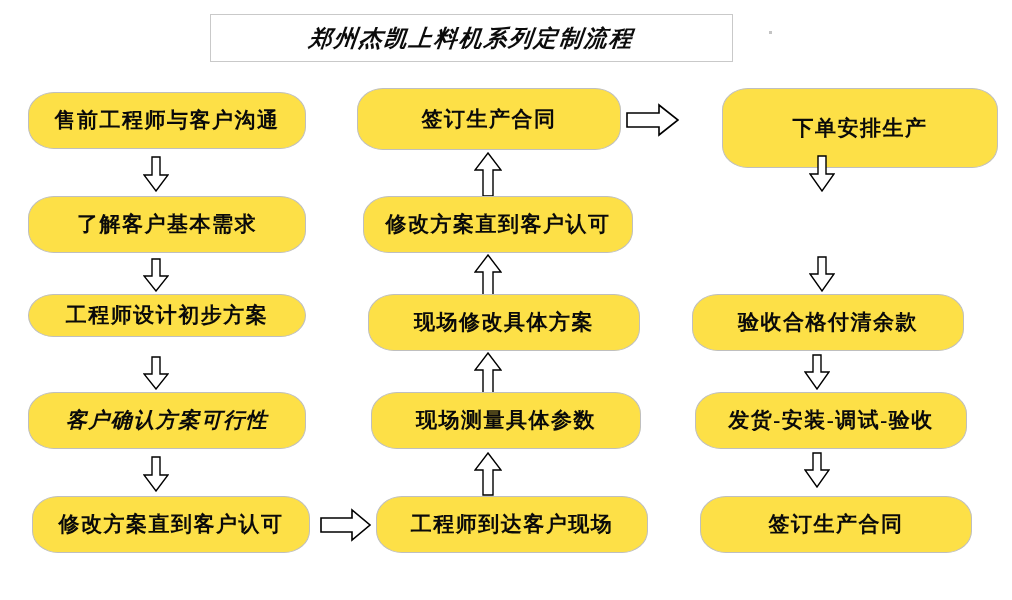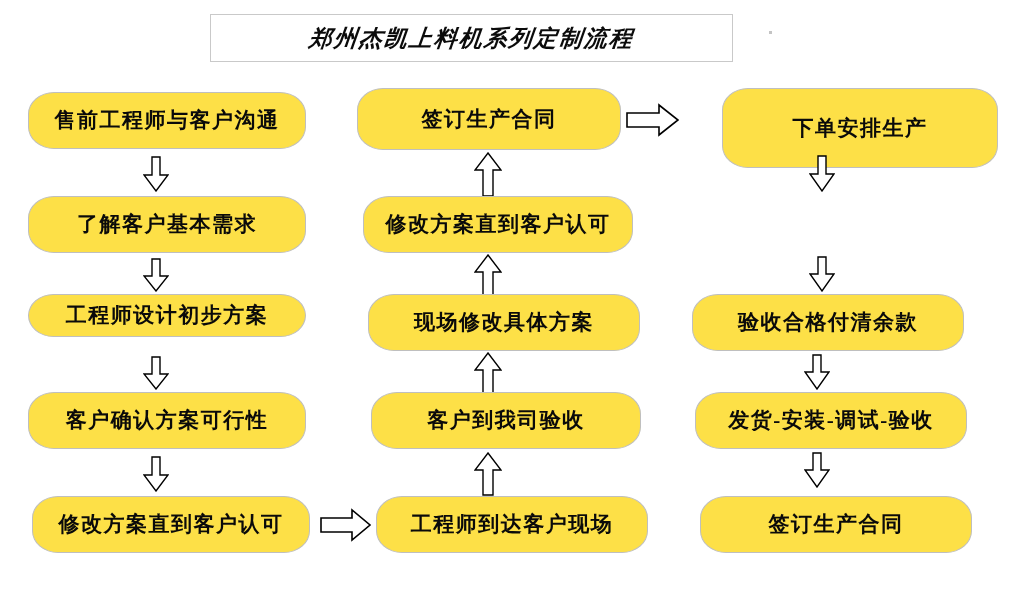--- a/index.html
+++ b/index.html
@@ -109,21 +109,21 @@
   <div class="node" style="left:28px; top:294px; width:278px; height:43px;">
     <span class="node-label">工程师设计初步方案</span>
   </div>
 
   <div class="arrow" style="left:143px; top:356px;">
     <svg width="26" height="34" viewBox="0 0 26 34">
       <polygon points="9,1 17,1 17,18 25,18 13,33 1,18 9,18" fill="#ffffff" stroke="#000000" stroke-width="1.4"></polygon>
     </svg>
   </div>
 
-  <div class="node" style="left:28px; top:392px; width:278px; height:57px;">
+  <div class="node" style="left:28px; top:392px; width:278px; height:57px;font-style:italic;">
     <span class="node-label">客户确认方案可行性</span>
   </div>
 
   <div class="arrow" style="left:143px; top:456px;">
     <svg width="26" height="36" viewBox="0 0 26 36">
       <polygon points="9,1 17,1 17,19 25,19 13,35 1,19 9,19" fill="#ffffff" stroke="#000000" stroke-width="1.4"></polygon>
     </svg>
   </div>
 
   <div class="node" style="left:32px; top:496px; width:278px; height:57px;">
@@ -160,21 +160,21 @@
     <span class="node-label">现场修改具体方案</span>
   </div>
 
   <div class="arrow" style="left:474px; top:352px;">
     <svg width="28" height="44" viewBox="0 0 28 44">
       <polygon points="14,1 27,18 19,18 19,43 9,43 9,18 1,18" fill="#ffffff" stroke="#000000" stroke-width="1.4"></polygon>
     </svg>
   </div>
 
   <div class="node" style="left:371px; top:392px; width:270px; height:57px;">
-    <span class="node-label">客户到我司验收</span>
+    <span class="node-label">现场测量具体参数</span>
   </div>
 
   <div class="arrow" style="left:474px; top:452px;">
     <svg width="28" height="44" viewBox="0 0 28 44">
       <polygon points="14,1 27,18 19,18 19,43 9,43 9,18 1,18" fill="#ffffff" stroke="#000000" stroke-width="1.4"></polygon>
     </svg>
   </div>
 
   <div class="node" style="left:376px; top:496px; width:272px; height:57px;">
     <span class="node-label">工程师到达客户现场</span>

